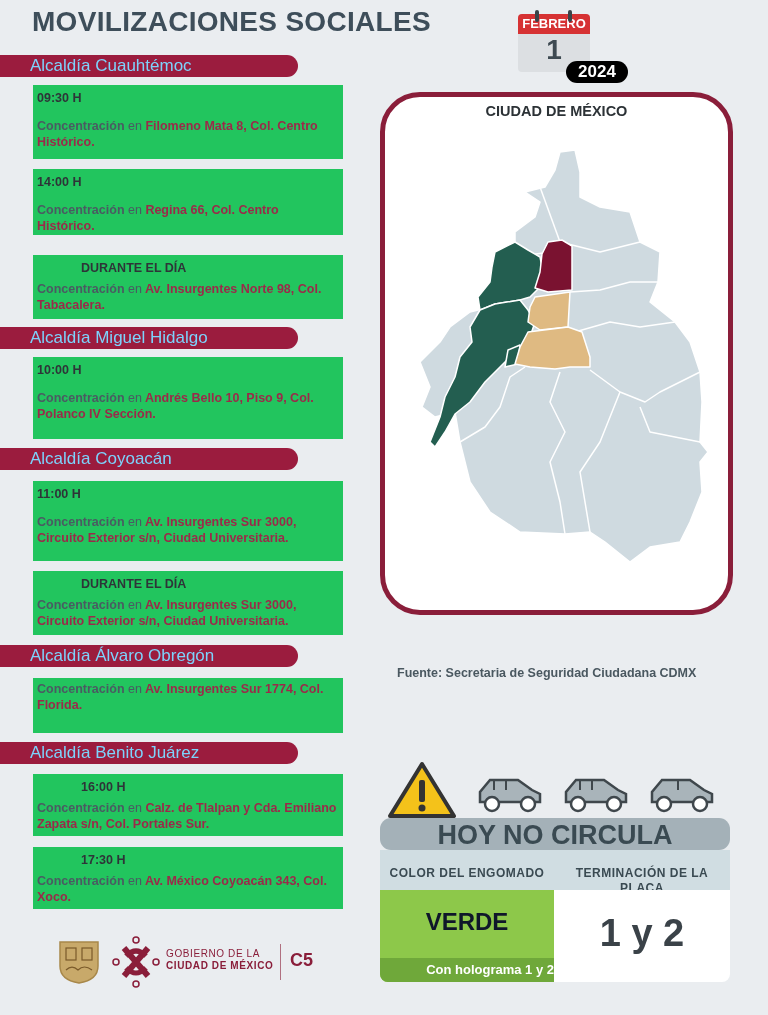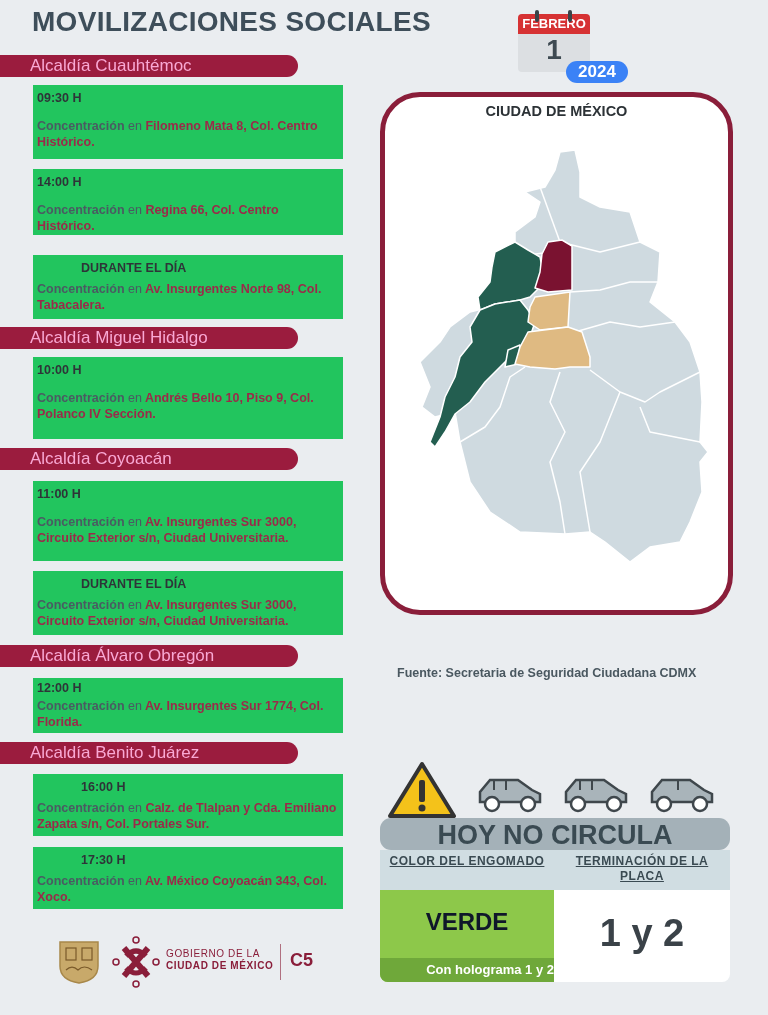--- a/index.html
+++ b/index.html
@@ -1,39 +1,39 @@
 <!DOCTYPE html>
 <html><head>
 <meta charset="utf-8">
 <style>
   html,body{margin:0;padding:0;}
   body{width:768px;height:1015px;background:#eaedf0;position:relative;overflow:hidden;font-family:"Liberation Sans",sans-serif;}
   .title{position:absolute;left:32px;top:6px;font-size:28px;font-weight:bold;color:#3e4e5a;letter-spacing:0.3px;margin:0;}
-  .alc-bar{position:absolute;left:0;width:298px;height:22px;background:#9b1c3e;border-radius:0 11px 11px 0;color:#f9a8d4;font-size:17px;line-height:22px;padding-left:30px;box-sizing:border-box;}
+  .alc-bar{position:absolute;left:0;width:298px;height:22px;background:#9b1c3e;border-radius:0 11px 11px 0;color:#7dd3fc;font-size:17px;line-height:22px;padding-left:30px;box-sizing:border-box;}
   .card{position:absolute;left:33px;width:310px;background:#22c55e;padding:6px 4px 6px 4px;box-sizing:border-box;}
   .card .time{font-size:12.5px;font-weight:bold;color:#2e3438;margin-bottom:13px;display:block;}
   .card .time.tight{margin-bottom:6px;margin-left:44px;}
   .card .desc{font-size:12.5px;font-weight:bold;line-height:16px;color:#9b2a4a;}
   .card .desc .k{color:#4a5b62;}
   .card .desc .en{color:#4a5b62;font-weight:normal;}
   .cal{position:absolute;left:516px;top:10px;width:76px;height:62px;}
   .cal .body{position:absolute;left:2px;top:4px;width:72px;height:58px;background:#dcdfe2;border-radius:4px;}
   .cal .head{position:absolute;left:2px;top:4px;width:72px;height:20px;background:#d63233;border-radius:4px 4px 0 0;color:#fff;font-size:13px;font-weight:bold;text-align:center;line-height:20px;}
   .cal .ring{position:absolute;top:0;width:4px;height:12px;background:#3a4348;border-radius:2px;}
   .cal .day{position:absolute;left:2px;top:24px;width:72px;text-align:center;font-size:28px;font-weight:bold;color:#3e4a52;}
-  .year{position:absolute;left:566px;top:61px;width:62px;height:22px;background:#3b82f6;border-radius:11px;color:#fff;font-size:17px;font-weight:bold;text-align:center;line-height:22px;}
+  .year{position:absolute;left:566px;top:61px;width:62px;height:22px;background:#000000;border-radius:11px;color:#fff;font-size:17px;font-weight:bold;text-align:center;line-height:22px;}
   .mapframe{position:absolute;left:380px;top:92px;width:353px;height:523px;border:5px solid #8a1e3a;border-radius:40px;background:#fff;box-sizing:border-box;}
   .map-title{position:absolute;left:0;right:0;top:6px;text-align:center;font-size:14.5px;font-weight:bold;color:#2c3236;}
   .mapsvg{position:absolute;left:15px;top:45px;}
   .fuente{position:absolute;left:397px;top:666px;font-size:12.5px;font-weight:bold;color:#4a5860;}
   .hnc{position:absolute;left:380px;top:760px;width:350px;height:222px;}
   .hnc .warn{position:absolute;left:6px;top:0;}
   .hnc .car{position:absolute;top:14px;}
   .hnc .banner{position:absolute;left:0;top:58px;width:350px;height:32px;background:#a4b1b8;color:#3a4a52;font-size:27px;font-weight:bold;text-align:center;line-height:34px;border-radius:11px;}
-  .hnc .sub{position:absolute;top:90px;height:40px;background:#d0dde2;color:#3a4a52;font-size:12px;font-weight:bold;text-align:center;line-height:15px;padding-top:4px;box-sizing:border-box;letter-spacing:0.5px;text-decoration:underline;}
+  .hnc .sub{position:absolute;top:90px;height:40px;background:#d0dde2;color:#3a4a52;font-size:12px;font-weight:bold;text-align:center;line-height:15px;padding-top:16px;box-sizing:border-box;letter-spacing:0.5px;}
   .hnc .green{position:absolute;left:0;top:130px;width:174px;height:92px;background:#8dc84a;border-radius:0 0 0 8px;}
   .hnc .green .label{position:absolute;left:0;right:0;top:18px;text-align:center;color:#0f172a;font-size:24px;font-weight:bold;}
   .hnc .green .holo{position:absolute;left:0;right:0;bottom:0;height:24px;background:#6fa83a;border-radius:0 0 0 8px;color:#fff;font-size:13px;font-weight:bold;text-align:right;line-height:24px;}
   .hnc .white{position:absolute;left:174px;top:130px;width:176px;height:92px;background:#fff;border-radius:0 0 8px 0;text-decoration:underline;}
   .hnc .white .plate{position:absolute;left:0;right:0;top:22px;text-align:center;font-size:38px;font-weight:bold;color:#3a4248;}
   .logos{position:absolute;left:56px;top:936px;height:52px;width:280px;}
   .gob-text{position:absolute;left:110px;top:12px;font-size:10px;color:#8a1e3a;letter-spacing:0.6px;line-height:12px;}
   .gob-text b{display:block;font-weight:bold;}
   .divider{position:absolute;left:224px;top:8px;width:1px;height:36px;background:#b07080;}
   .c5{position:absolute;left:234px;top:14px;font-size:18px;font-weight:bold;color:#8a1e3a;}
@@ -77,21 +77,20 @@
   <span class="time">11:00 H</span>
   <div class="desc"><span class="k">Concentración</span> <span class="en">en</span> <span>Av. Insurgentes Sur 3000, Circuito Exterior s/n, Ciudad Universitaria.</span></div>
 </div>
 <div class="card" style="top:571px;height:64px">
   <span class="time tight">DURANTE EL DÍA</span>
   <div class="desc"><span class="k">Concentración</span> <span class="en">en</span> <span>Av. Insurgentes Sur 3000, Circuito Exterior s/n, Ciudad Universitaria.</span></div>
 </div>
 
 <div class="alc-bar" style="top:645px">Alcaldía Álvaro Obregón</div>
 <div class="card" style="top:678px;height:55px;padding-top:3px">
-  <span class="time" style="margin-bottom:3px">12:00 H</span>
   <div class="desc"><span class="k">Concentración</span> <span class="en">en</span> <span>Av. Insurgentes Sur 1774, Col. Florida.</span></div>
 </div>
 
 <div class="alc-bar" style="top:742px">Alcaldía Benito Juárez</div>
 <div class="card" style="top:774px;height:62px">
   <span class="time tight">16:00 H</span>
   <div class="desc"><span class="k">Concentración</span> <span class="en">en</span> <span>Calz. de Tlalpan y Cda. Emiliano Zapata s/n, Col. Portales Sur.</span></div>
 </div>
 <div class="card" style="top:847px;height:62px">
   <span class="time tight">17:30 H</span>

